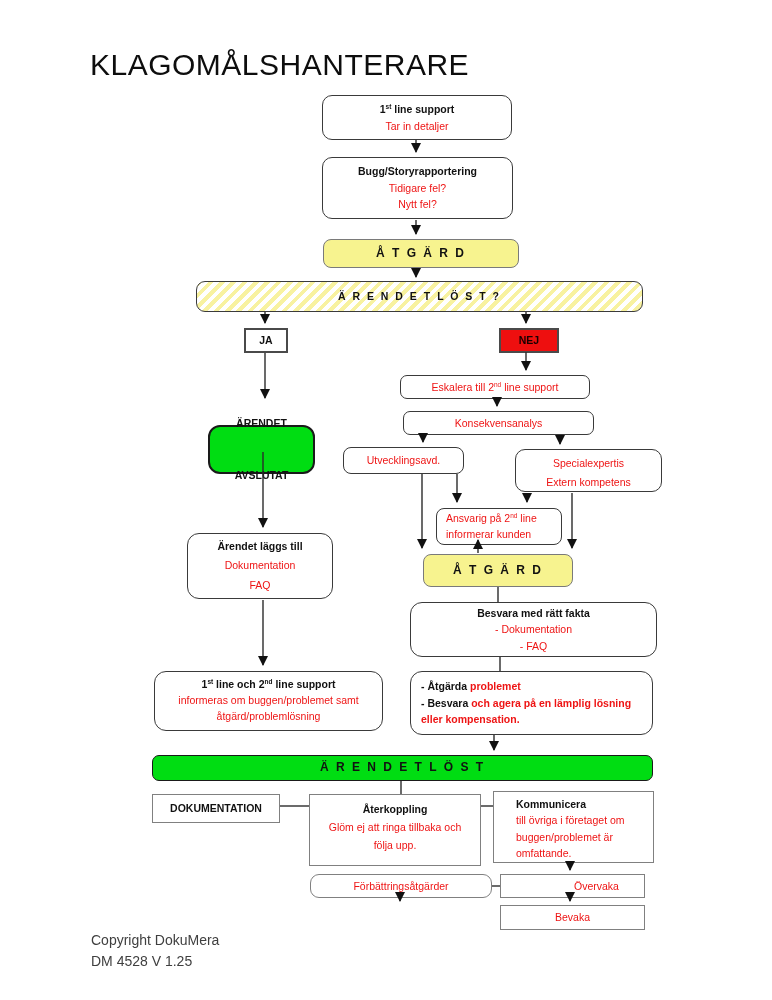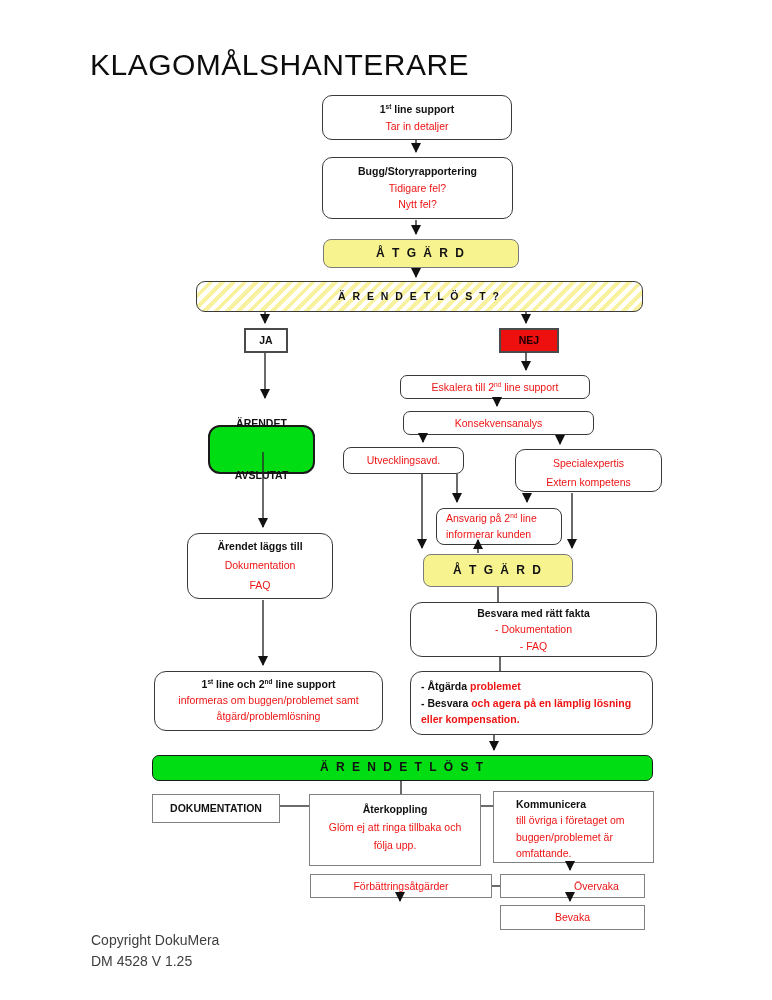--- a/index.html
+++ b/index.html
@@ -176,21 +176,21 @@
     <div class="red">följa upp.</div>
   </div>
 
   <div class="node rect left" style="left:493px;top:791px;width:161px;height:72px;justify-content:flex-start;padding:4px 0 0 22px;line-height:1.55;">
     <div class="bold">Kommunicera</div>
     <div class="red">till övriga i företaget om</div>
     <div class="red">buggen/problemet är</div>
     <div class="red">omfattande.</div>
   </div>
 
-  <div class="node rect red" style="left:310px;top:874px;width:182px;height:24px;">
+  <div class="node rect red" style="left:310px;top:874px;width:182px;height:24px;border-radius:9px;">
     <div>Förbättringsåtgärder</div>
   </div>
 
   <div class="node rect red" style="left:500px;top:874px;width:145px;height:24px;padding-left:48px;">
     <div>Övervaka</div>
   </div>
 
 
   <div class="node rect red" style="left:500px;top:905px;width:145px;height:25px;">
     <div>Bevaka</div>

